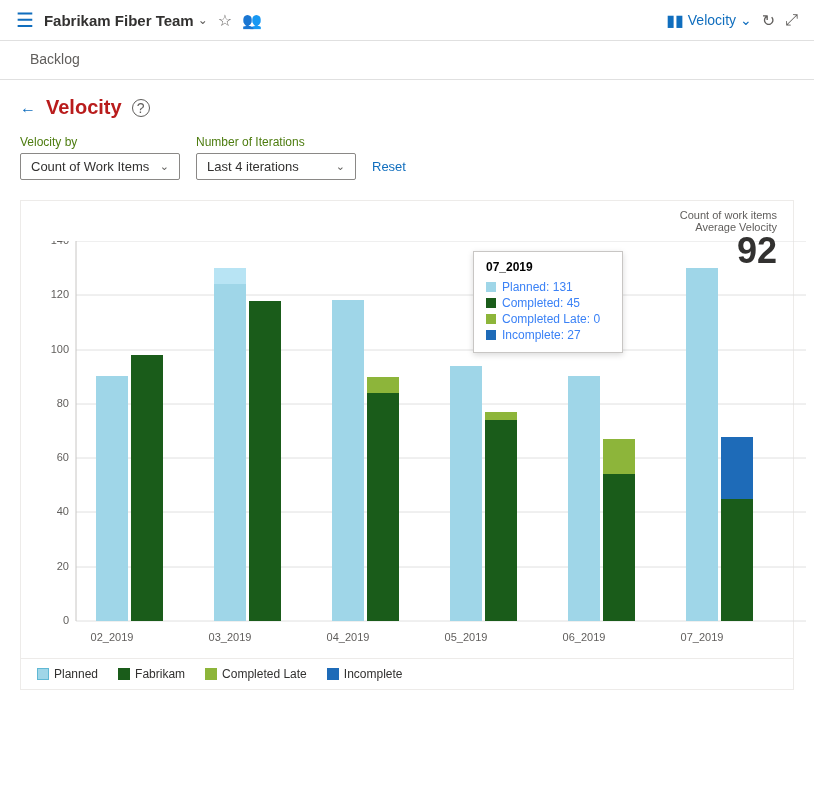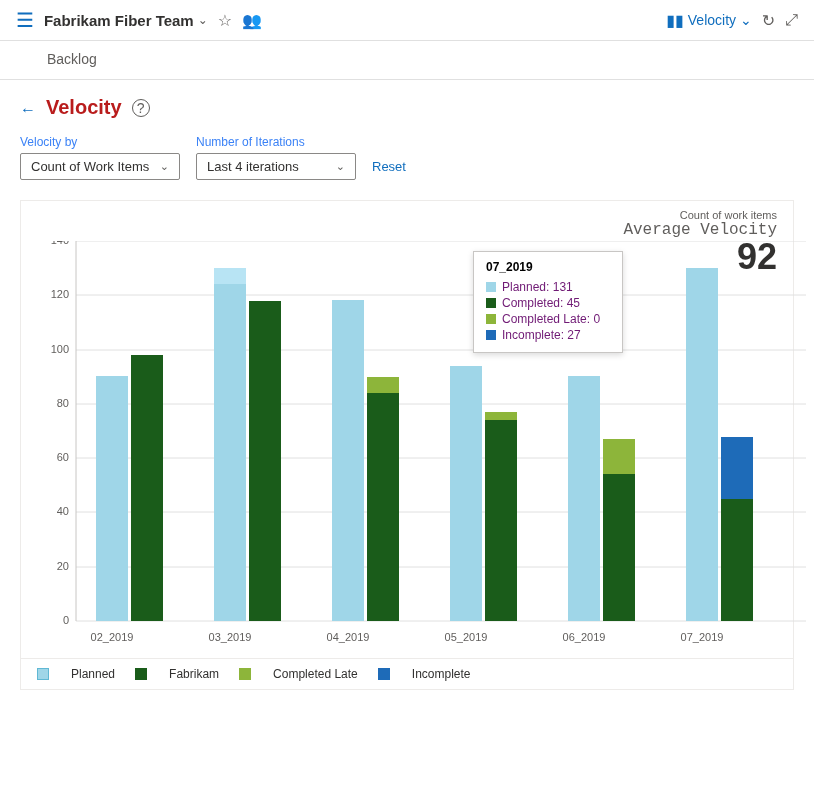--- a/index.html
+++ b/index.html
@@ -9,53 +9,53 @@
     .header-icon { color: #106ebe; font-size: 20px; margin-right: 10px; }
     .team-name { font-size: 15px; font-weight: 600; color: #323130; }
     .chevron-icon { font-size: 12px; color: #605e5c; margin-left: 4px; cursor: pointer; }
     .star-icon { margin-left: 10px; color: #605e5c; font-size: 16px; cursor: pointer; }
     .people-icon { margin-left: 10px; color: #605e5c; font-size: 16px; cursor: pointer; }
     .header-right { margin-left: auto; display: flex; align-items: center; gap: 10px; }
     .stories-btn { display: flex; align-items: center; gap: 4px; color: #106ebe; font-size: 14px; cursor: pointer; border: none; background: none; }
     .refresh-icon { color: #605e5c; font-size: 16px; cursor: pointer; }
     .expand-icon { color: #605e5c; font-size: 16px; cursor: pointer; }
 
-    .nav-tabs { display: flex; align-items: center; padding: 0 33px; border-bottom: 1px solid #e0e0e0; gap: 12px; }
+    .nav-tabs { display: flex; align-items: center; padding: 0 16px; border-bottom: 1px solid #e0e0e0; gap: 12px; }
     .nav-tab { padding: 10px 14px; font-size: 14px; color: #605e5c; cursor: pointer; border-bottom: 2px solid transparent; text-decoration: none; }
     .nav-tab.active { color: #106ebe; border-bottom: 2px solid #106ebe; font-weight: 600; }
 
     .page-content { padding: 16px 20px; }
     .page-header { display: flex; align-items: center; gap: 10px; margin-bottom: 16px; }
     .back-arrow { color: #106ebe; font-size: 16px; cursor: pointer; }
     .page-title { font-size: 20px; font-weight: 600; color: #b91c1c; }
     .help-icon { color: #605e5c; font-size: 14px; cursor: pointer; width: 18px; height: 18px; border: 1px solid #605e5c; border-radius: 50%; display: flex; align-items: center; justify-content: center; }
 
     .filters { display: flex; align-items: center; gap: 16px; margin-bottom: 20px; }
     .filter-group { display: flex; flex-direction: column; gap: 4px; }
-    .filter-label { font-size: 12px; color: #3b82f6; }
+    .filter-label { font-size: 12px; color: #4d7c0f; }
     .filter-dropdown { display: flex; align-items: center; gap: 6px; border: 1px solid #8a8886; border-radius: 2px; padding: 5px 10px; background: #fff; cursor: pointer; font-size: 13px; color: #323130; min-width: 160px; }
     .filter-dropdown .dd-chevron { margin-left: auto; font-size: 11px; color: #605e5c; }
     .reset-btn { margin-top: 18px; background: none; border: none; color: #106ebe; font-size: 13px; cursor: pointer; }
 
     .chart-container { background: #fff; border: 1px solid #edebe9; padding: 10px 0 0 0; position: relative; }
 
     .velocity-stat { position: absolute; top: 8px; right: 16px; text-align: right; }
     .velocity-label { font-size: 11px; color: #605e5c; display: block; }
-    .velocity-avg-label { font-size: 16px; color: #605e5c; display: block; font-family: Liberation Mono, monospace; }
+    .velocity-avg-label { font-size: 11px; color: #605e5c; display: block; }
     .velocity-number { font-size: 36px; font-weight: 700; color: #323130; line-height: 1; }
 
     .tooltip-box { position: absolute; top: 50px; right: 170px; background: #fff; border: 1px solid #c8c6c4; padding: 8px 12px; font-size: 12px; z-index: 10; box-shadow: 0 2px 6px rgba(0,0,0,0.15); min-width: 150px; }
     .tooltip-title { font-weight: 600; margin-bottom: 6px; font-size: 12px; }
     .tooltip-row { display: flex; align-items: center; gap: 6px; margin-bottom: 2px; }
     .tooltip-color { width: 10px; height: 10px; display: inline-block; }
-    .tooltip-text { font-size: 12px; color: #701a75; }
+    .tooltip-text { font-size: 12px; color: #3b82f6; }
     svg.chart { display: block; }
 
     .legend { display: flex; align-items: center; gap: 20px; padding: 8px 16px; border-top: 1px solid #edebe9; margin-top: 4px; }
-    .legend-item { display: flex; align-items: center; gap: 22px; font-size: 12px; color: #323130; }
+    .legend-item { display: flex; align-items: center; gap: 5px; font-size: 12px; color: #323130; }
     .legend-color { width: 12px; height: 12px; display: inline-block; }
   </style>
 </head>
 <body>
 
 <div class="header">
   <span class="header-icon">☰</span>
   <span class="team-name">Fabrikam Fiber Team</span>
   <span class="chevron-icon">⌄</span>
   <span class="star-icon">☆</span>

